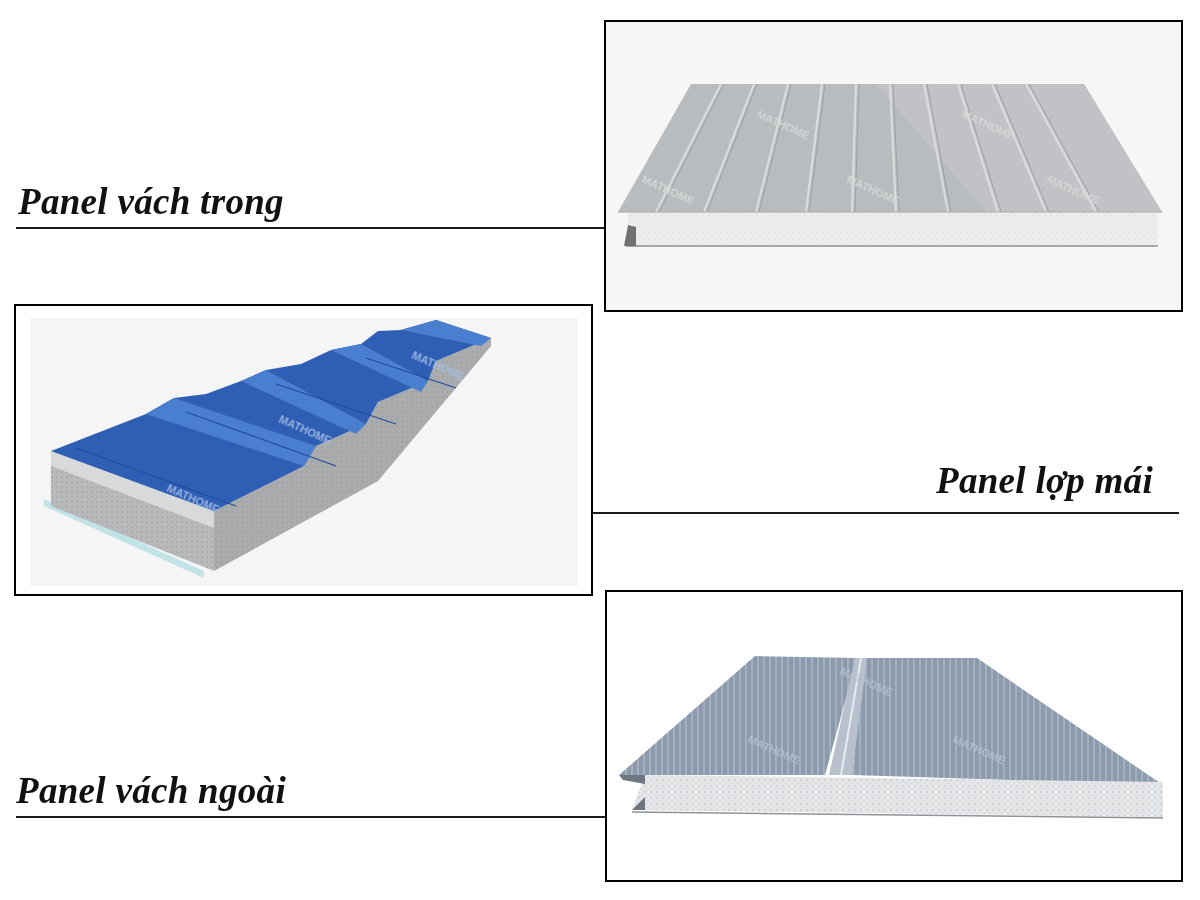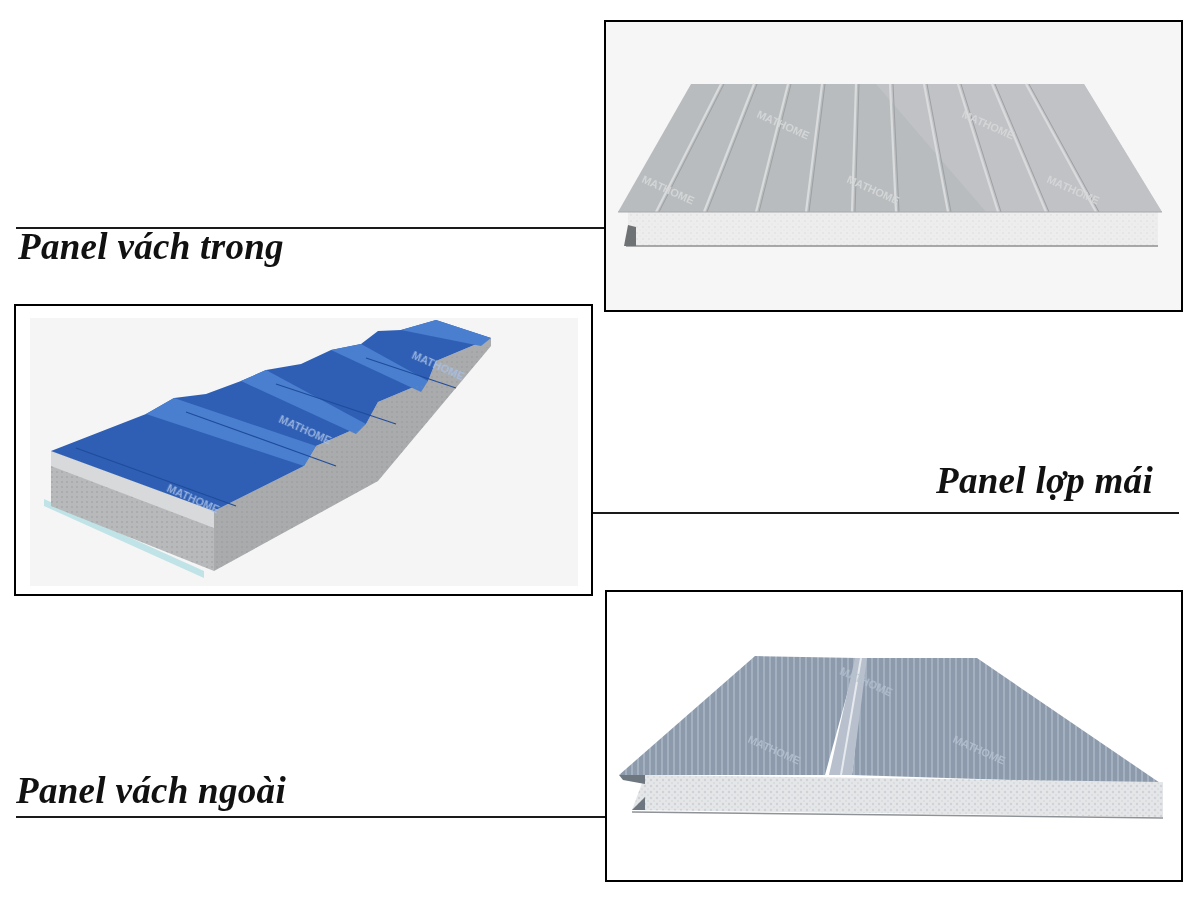--- a/index.html
+++ b/index.html
@@ -22,21 +22,21 @@
     border: 2px solid #000; background: #fff; overflow: hidden;
   }
   .frame svg { display: block; width: 100%; height: 100%; }
   .wm {
     font-family: "Liberation Sans", sans-serif; font-weight: bold;
   }
 </style>
 </head>
 <body>
 
-<div class="caption" style="left:18px; top:183px;margin-top:45px;">Panel vách trong</div>
+<div class="caption" style="left:18px; top:183px;">Panel vách trong</div>
 <div class="rule" style="left:16px; top:227px; width:588px;"></div>
 
 <div class="frame" style="left:604px; top:20px; width:579px; height:292px;" title="Tấm panel vách trong màu xám bạc có rãnh dọc, lõi xốp EPS trắng">
   <svg viewBox="0 0 575 288" preserveAspectRatio="none">
     <rect x="0" y="0" width="575" height="288" fill="#f6f6f6"></rect>
 
     <polygon points="85,62 478,62 556,190 12,190" fill="#b9bcbe"></polygon>
     <polygon points="270,62 478,62 556,190 380,190" fill="#c4c7c9" opacity="0.6"></polygon>
 
     <g stroke="#d9dbdc" stroke-width="2.2">

